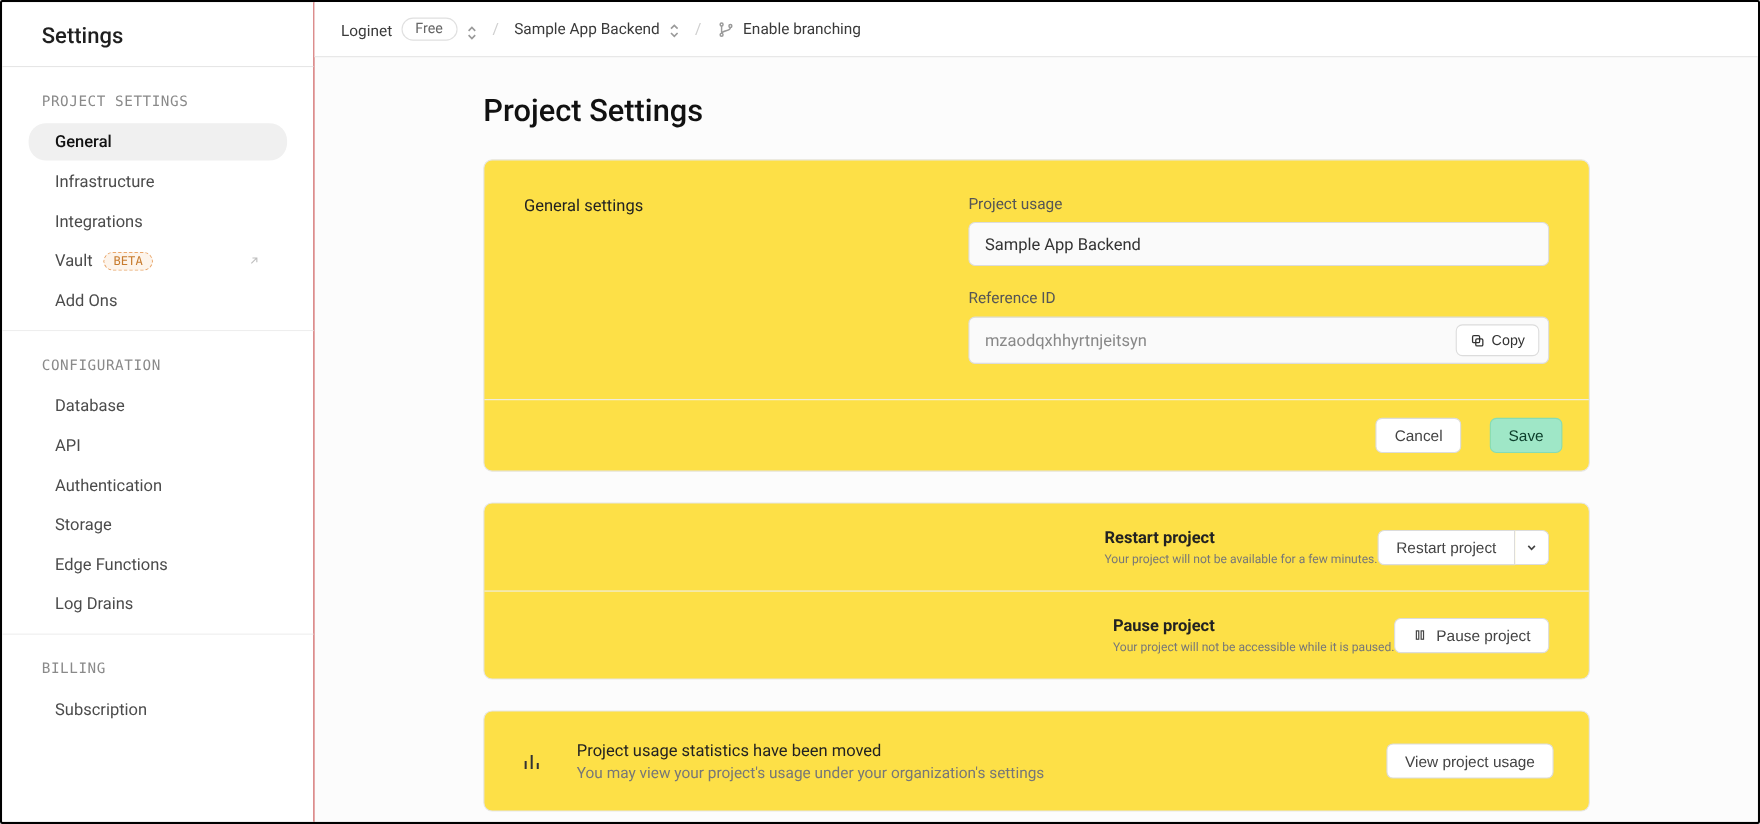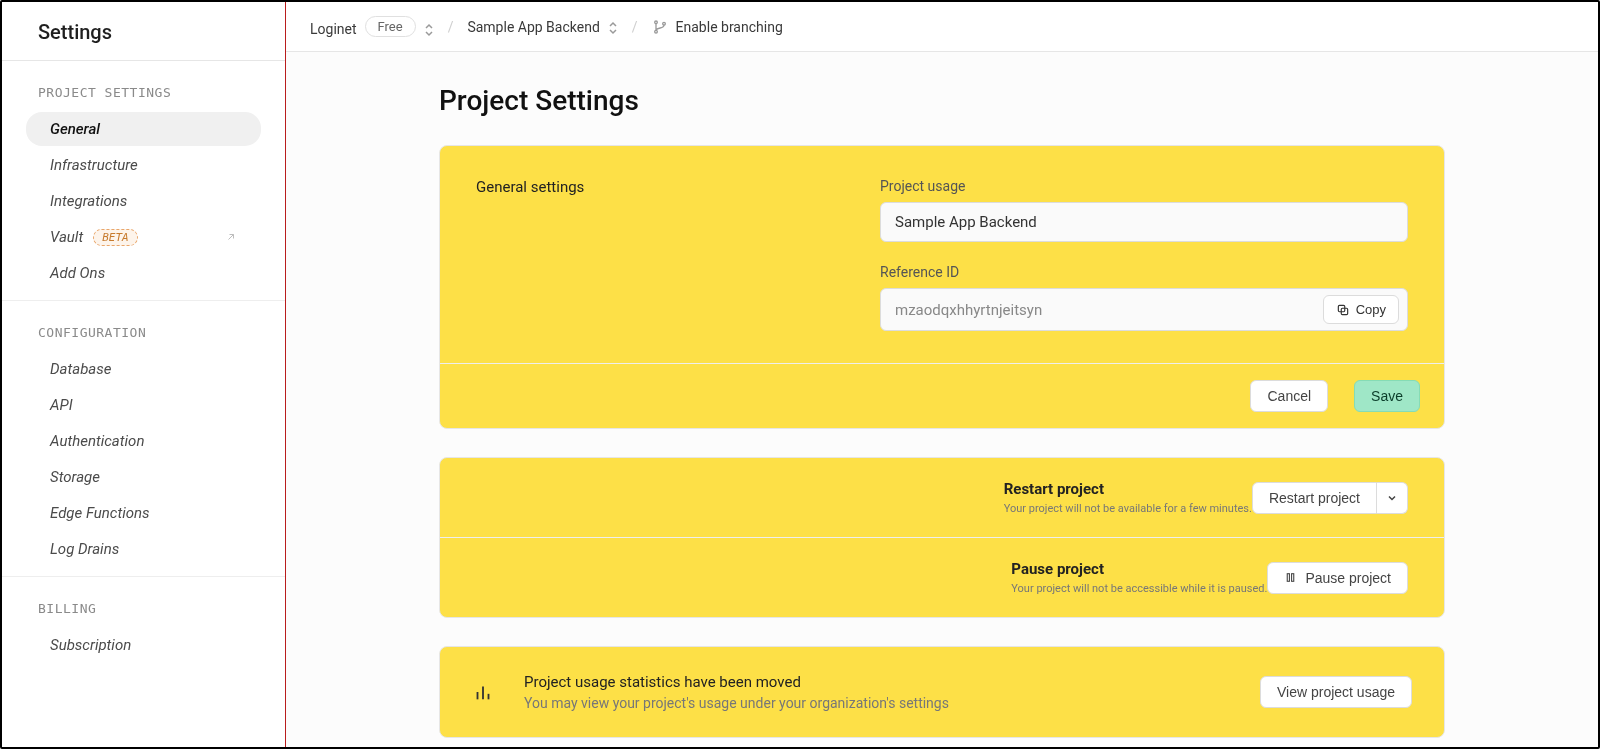--- a/index.html
+++ b/index.html
@@ -49,21 +49,20 @@
     .sidebar-item {
       display: flex;
       align-items: center;
       justify-content: space-between;
       padding: 8px 24px;
       margin: 0 12px 2px 12px;
       border-radius: 16px;
       cursor: pointer;
       color: #4b4b4b;
       font-size: 15px;
-      font-style: italic;
     }
     .sidebar-item.active {
       background: #f0f0f0;
       color: #111;
       font-weight: 500;
     }
     .sidebar-item .label-wrap { display: flex; align-items: center; gap: 10px; }
     .beta-badge {
       display: inline-block;
       font-family: ui-monospace, SFMono-Regular, Menlo, monospace;

